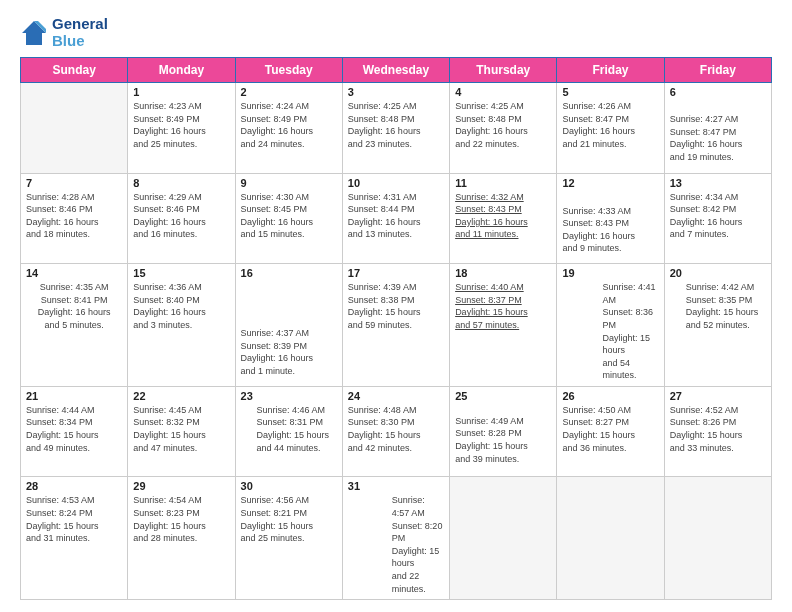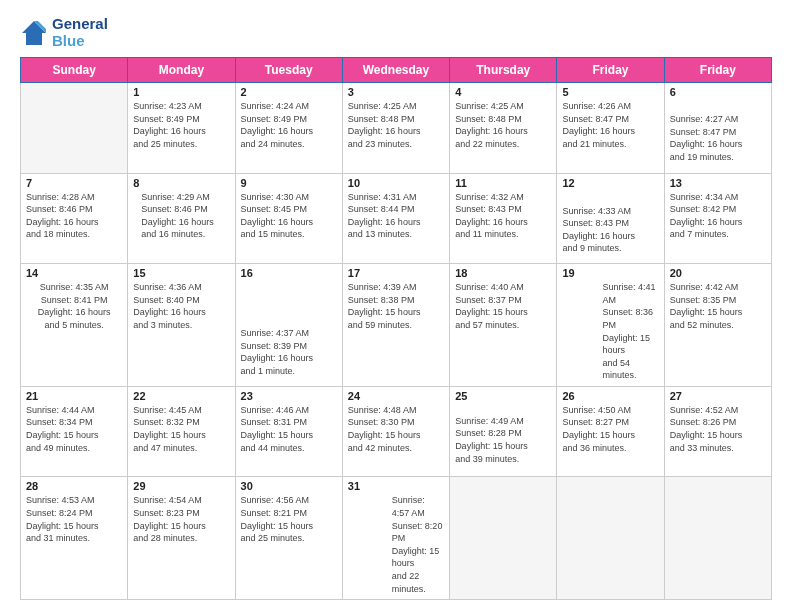--- a/index.html
+++ b/index.html
@@ -177,42 +177,42 @@
         <tr>
           <td>
             <span class="day-num">7</span>
             <div class="day-info" style="white-space: pre-line;">Sunrise: 4:28 AM
 Sunset: 8:46 PM
 Daylight: 16 hours
 and 18 minutes.</div>
           </td>
           <td>
             <span class="day-num">8</span>
-            <div class="day-info" style="white-space: pre-line; margin-left: 8px;">Sunrise: 4:29 AM
+            <div class="day-info" style="white-space: pre-line;">Sunrise: 4:29 AM
 Sunset: 8:46 PM
 Daylight: 16 hours
 and 16 minutes.</div>
           </td>
           <td>
             <span class="day-num">9</span>
             <div class="day-info" style="white-space: pre-line;">Sunrise: 4:30 AM
 Sunset: 8:45 PM
 Daylight: 16 hours
 and 15 minutes.</div>
           </td>
           <td>
             <span class="day-num">10</span>
             <div class="day-info" style="white-space: pre-line;">Sunrise: 4:31 AM
 Sunset: 8:44 PM
 Daylight: 16 hours
 and 13 minutes.</div>
           </td>
           <td>
             <span class="day-num">11</span>
-            <div class="day-info" style="white-space: pre-line;">Sunrise: 4:32 AM
+            <div class="day-info" style="white-space: pre-line; text-decoration: underline;">Sunrise: 4:32 AM
 Sunset: 8:43 PM
 Daylight: 16 hours
 and 11 minutes.</div>
           </td>
           <td>
             <span class="day-num">12</span>
             <div class="day-info" style="white-space: pre-line; margin-top: 16px;">Sunrise: 4:33 AM
 Sunset: 8:43 PM
 Daylight: 16 hours
 and 9 minutes.</div>
@@ -249,35 +249,35 @@
           </td>
           <td>
             <span class="day-num">17</span>
             <div class="day-info" style="white-space: pre-line;">Sunrise: 4:39 AM
 Sunset: 8:38 PM
 Daylight: 15 hours
 and 59 minutes.</div>
           </td>
           <td>
             <span class="day-num">18</span>
-            <div class="day-info" style="white-space: pre-line;">Sunrise: 4:40 AM
+            <div class="day-info" style="white-space: pre-line; text-decoration: underline;">Sunrise: 4:40 AM
 Sunset: 8:37 PM
 Daylight: 15 hours
 and 57 minutes.</div>
           </td>
           <td>
             <span class="day-num">19</span>
             <div class="day-info" style="white-space: pre-line; margin-left: 40px;">Sunrise: 4:41 AM
 Sunset: 8:36 PM
 Daylight: 15 hours
 and 54 minutes.</div>
           </td>
           <td>
             <span class="day-num">20</span>
-            <div class="day-info" style="white-space: pre-line;">Sunrise: 4:42 AM
+            <div class="day-info" style="white-space: pre-line; margin-left: 16px;">Sunrise: 4:42 AM
 Sunset: 8:35 PM
 Daylight: 15 hours
 and 52 minutes.</div>
           </td>
         </tr>
         <tr>
           <td>
             <span class="day-num">21</span>
             <div class="day-info" style="white-space: pre-line;">Sunrise: 4:44 AM
 Sunset: 8:34 PM
@@ -286,21 +286,21 @@
           </td>
           <td>
             <span class="day-num">22</span>
             <div class="day-info" style="white-space: pre-line;">Sunrise: 4:45 AM
 Sunset: 8:32 PM
 Daylight: 15 hours
 and 47 minutes.</div>
           </td>
           <td>
             <span class="day-num">23</span>
-            <div class="day-info" style="white-space: pre-line;">Sunrise: 4:46 AM
+            <div class="day-info" style="white-space: pre-line; margin-left: 16px;">Sunrise: 4:46 AM
 Sunset: 8:31 PM
 Daylight: 15 hours
 and 44 minutes.</div>
           </td>
           <td>
             <span class="day-num">24</span>
             <div class="day-info" style="white-space: pre-line;">Sunrise: 4:48 AM
 Sunset: 8:30 PM
 Daylight: 15 hours
 and 42 minutes.</div>

